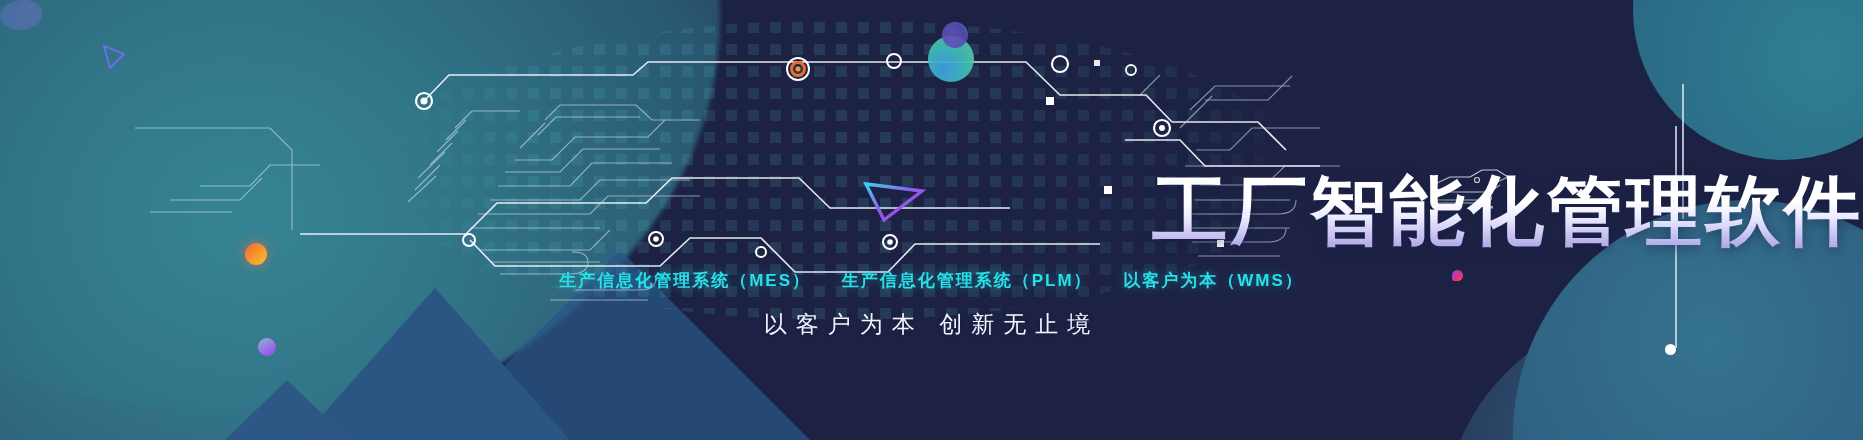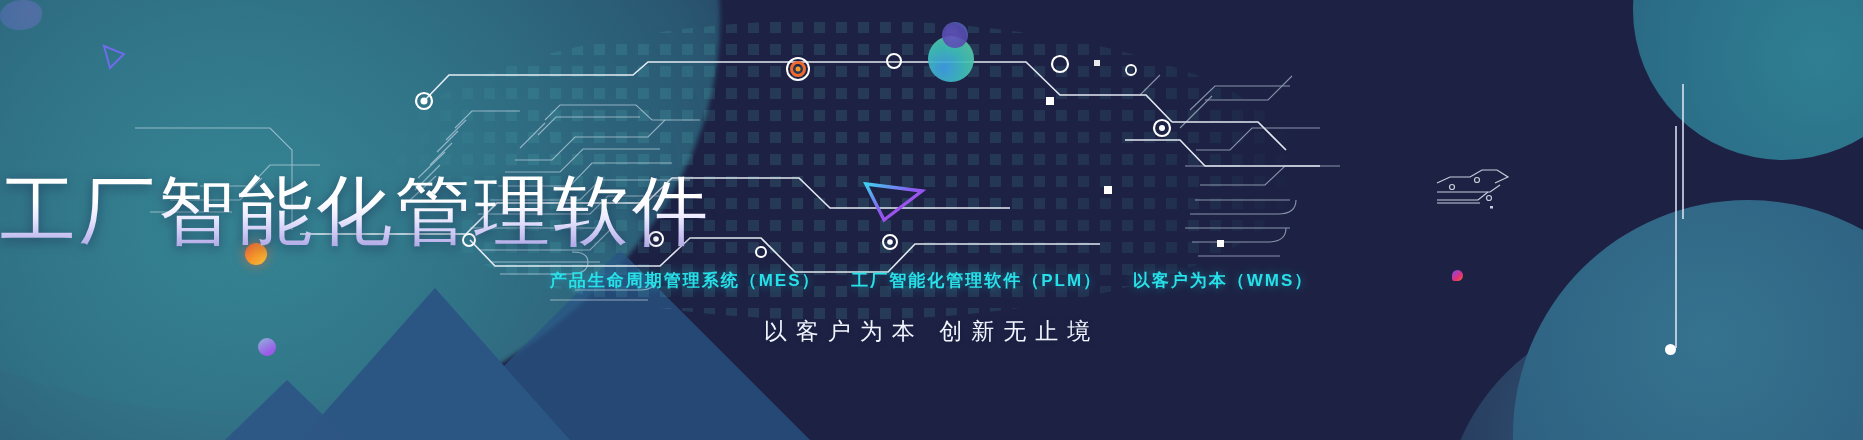--- a/index.html
+++ b/index.html
@@ -105,43 +105,43 @@
   .vline-b{left:1675px;top:126px;height:222px;}
 
   
   .circuit{position:absolute;left:0;top:0;width:1863px;height:440px;}
 
   
   .content{position:absolute;left:0;top:0;width:1863px;height:440px;}
 
   .title{
     position:absolute;left:0;top:120px;width:1863px;
-    text-align:left;
+    text-align:right;
     font-size:76px;line-height:80px;
-    font-weight:normal;
+    font-weight:bold;
     letter-spacing:3px;
     background:linear-gradient(180deg,#ffffff 0%,#ffffff 38%,#eceaff 58%,#c9c3f2 80%,#a79fe0 100%);
     -webkit-background-clip:text;background-clip:text;
     color:transparent;-webkit-text-fill-color:transparent;
     filter:drop-shadow(0 3px 6px rgba(20,30,70,.55));
     white-space:nowrap;
   }
 
   .subtitle{
     position:absolute;left:0;top:270px;width:1863px;
     text-align:center;
     font-size:17px;line-height:22px;font-weight:bold;
     color:#27e0e8;letter-spacing:2px;
     text-shadow:0 0 10px rgba(30,210,225,.45);
     white-space:nowrap;
   }
   .subtitle .seg{display:inline-block;margin:0 12px;}
 
   .tagline{
-    position:absolute;left:0;top:316px;width:1863px;
+    position:absolute;left:0;top:309px;width:1863px;
     text-align:center;
     font-size:23px;line-height:30px;
     color:#f2f5ff;letter-spacing:9px;
     text-shadow:0 1px 4px rgba(15,25,60,.6);
     white-space:nowrap;
   }
 </style>
 </head>
 <body>
 
@@ -292,21 +292,21 @@
   <div class="dot dot-white"></div>
 
   <div class="vline vline-a"></div>
   <div class="vline vline-b"></div>
 
   <div class="content">
 
     <h1 class="title">工厂智能化管理软件</h1>
 
     <div class="subtitle">
-      <span class="seg">产品生命周期管理系统（MES）</span>
-      <span class="seg">工厂智能化管理软件（PLM）</span>
+      <span class="seg">生产信息化管理系统（MES）</span>
+      <span class="seg">生产信息化管理系统（PLM）</span>
       <span class="seg">以客户为本（WMS）</span>
     </div>
 
     <div class="tagline">以客户为本  创新无止境</div>
   </div>
 
 </div>
 
 </body></html>

